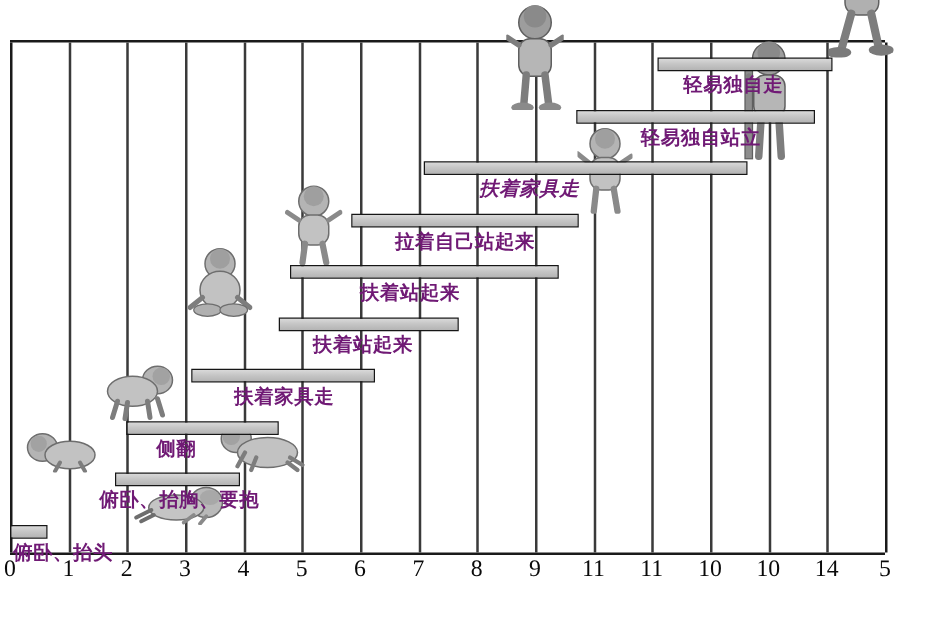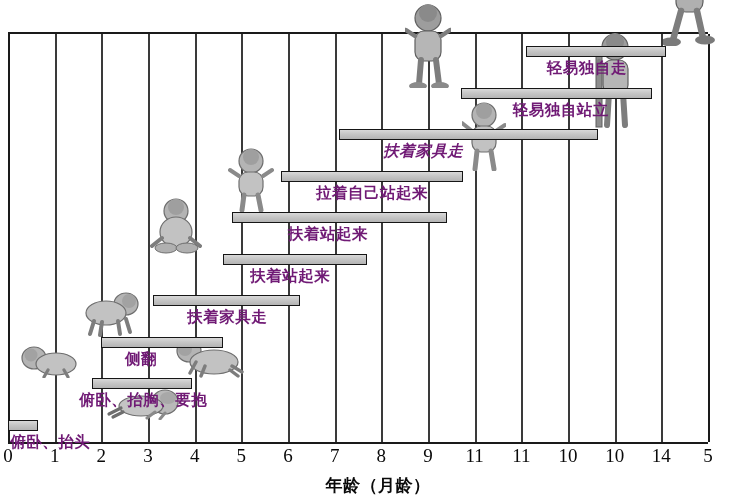--- a/index.html
+++ b/index.html
@@ -250,17 +250,14 @@
       <div class="tick-label" style="left: 381.333px;">8</div>
       <div class="tick-label" style="left: 428px;">9</div>
       <div class="tick-label" style="left: 474.667px;">11</div>
       <div class="tick-label" style="left: 521.333px;">11</div>
       <div class="tick-label" style="left: 568px;">10</div>
       <div class="tick-label" style="left: 614.667px;">10</div>
       <div class="tick-label" style="left: 661.333px;">14</div>
       <div class="tick-label" style="left: 708px;">5</div>
     </div>
 
-  <div id="axis-title">
-    <span>年龄（月龄）</span>
-  </div>
 
 </div>
 
 </body></html>

